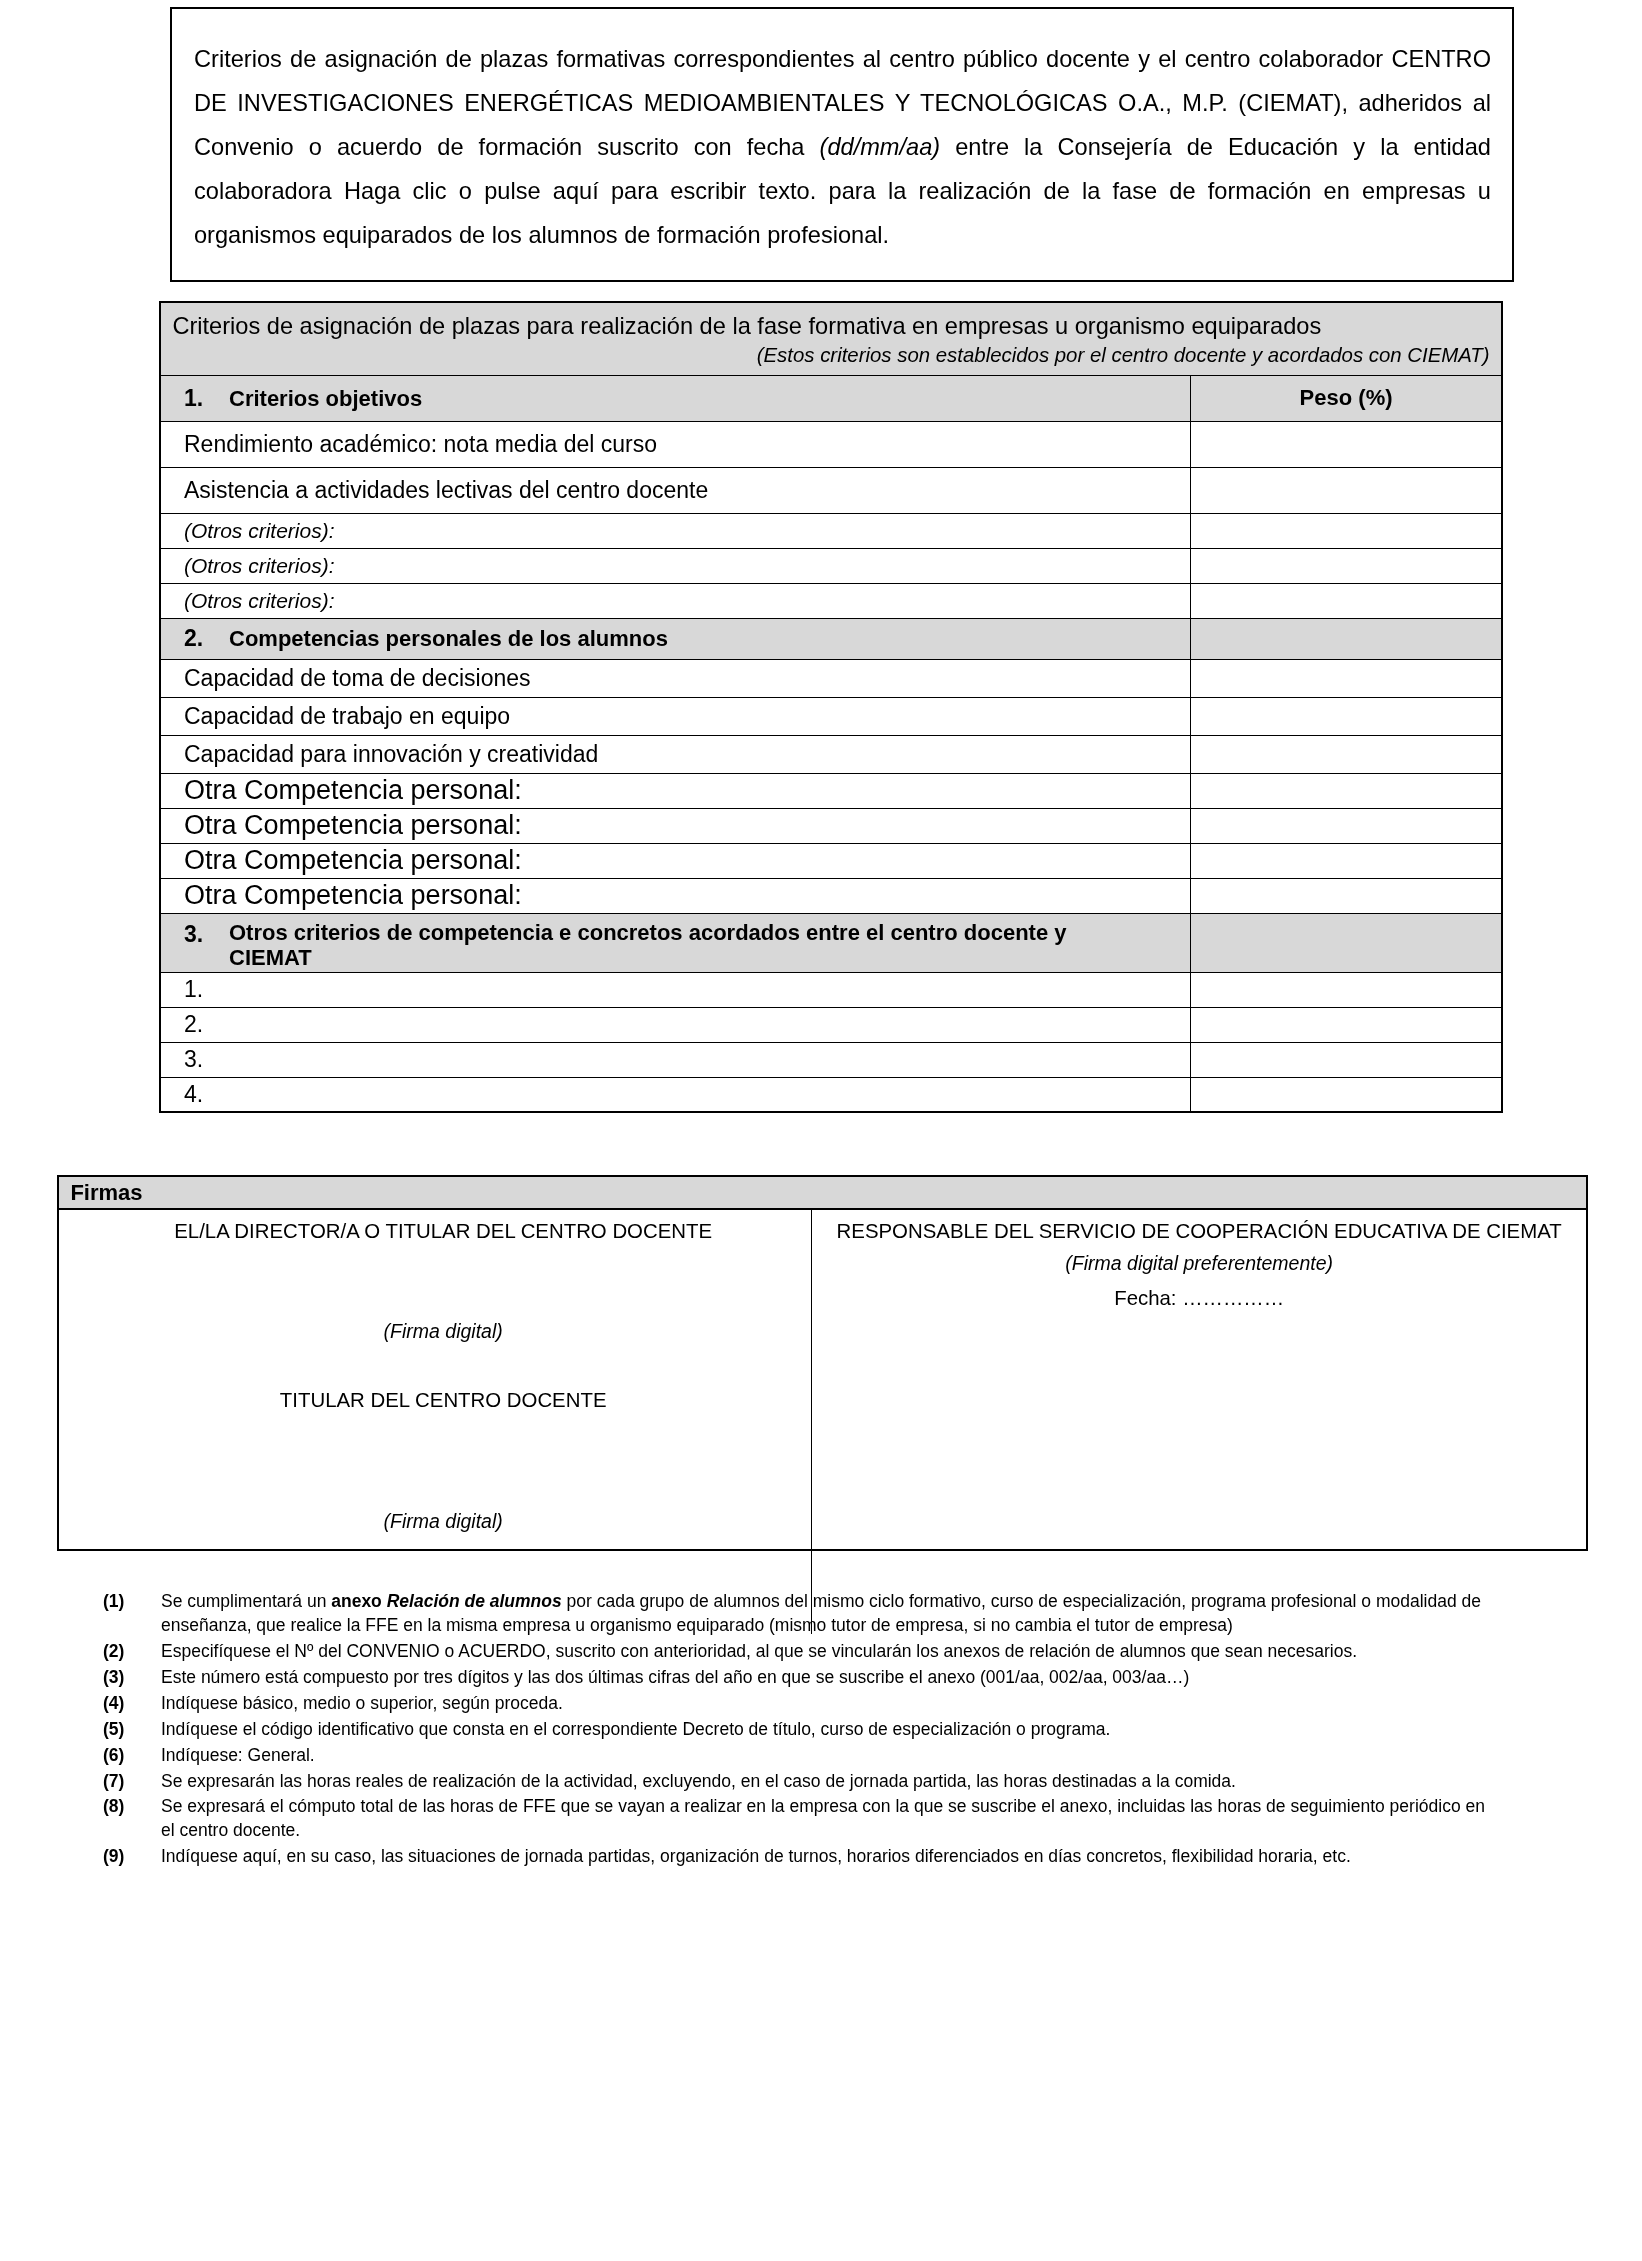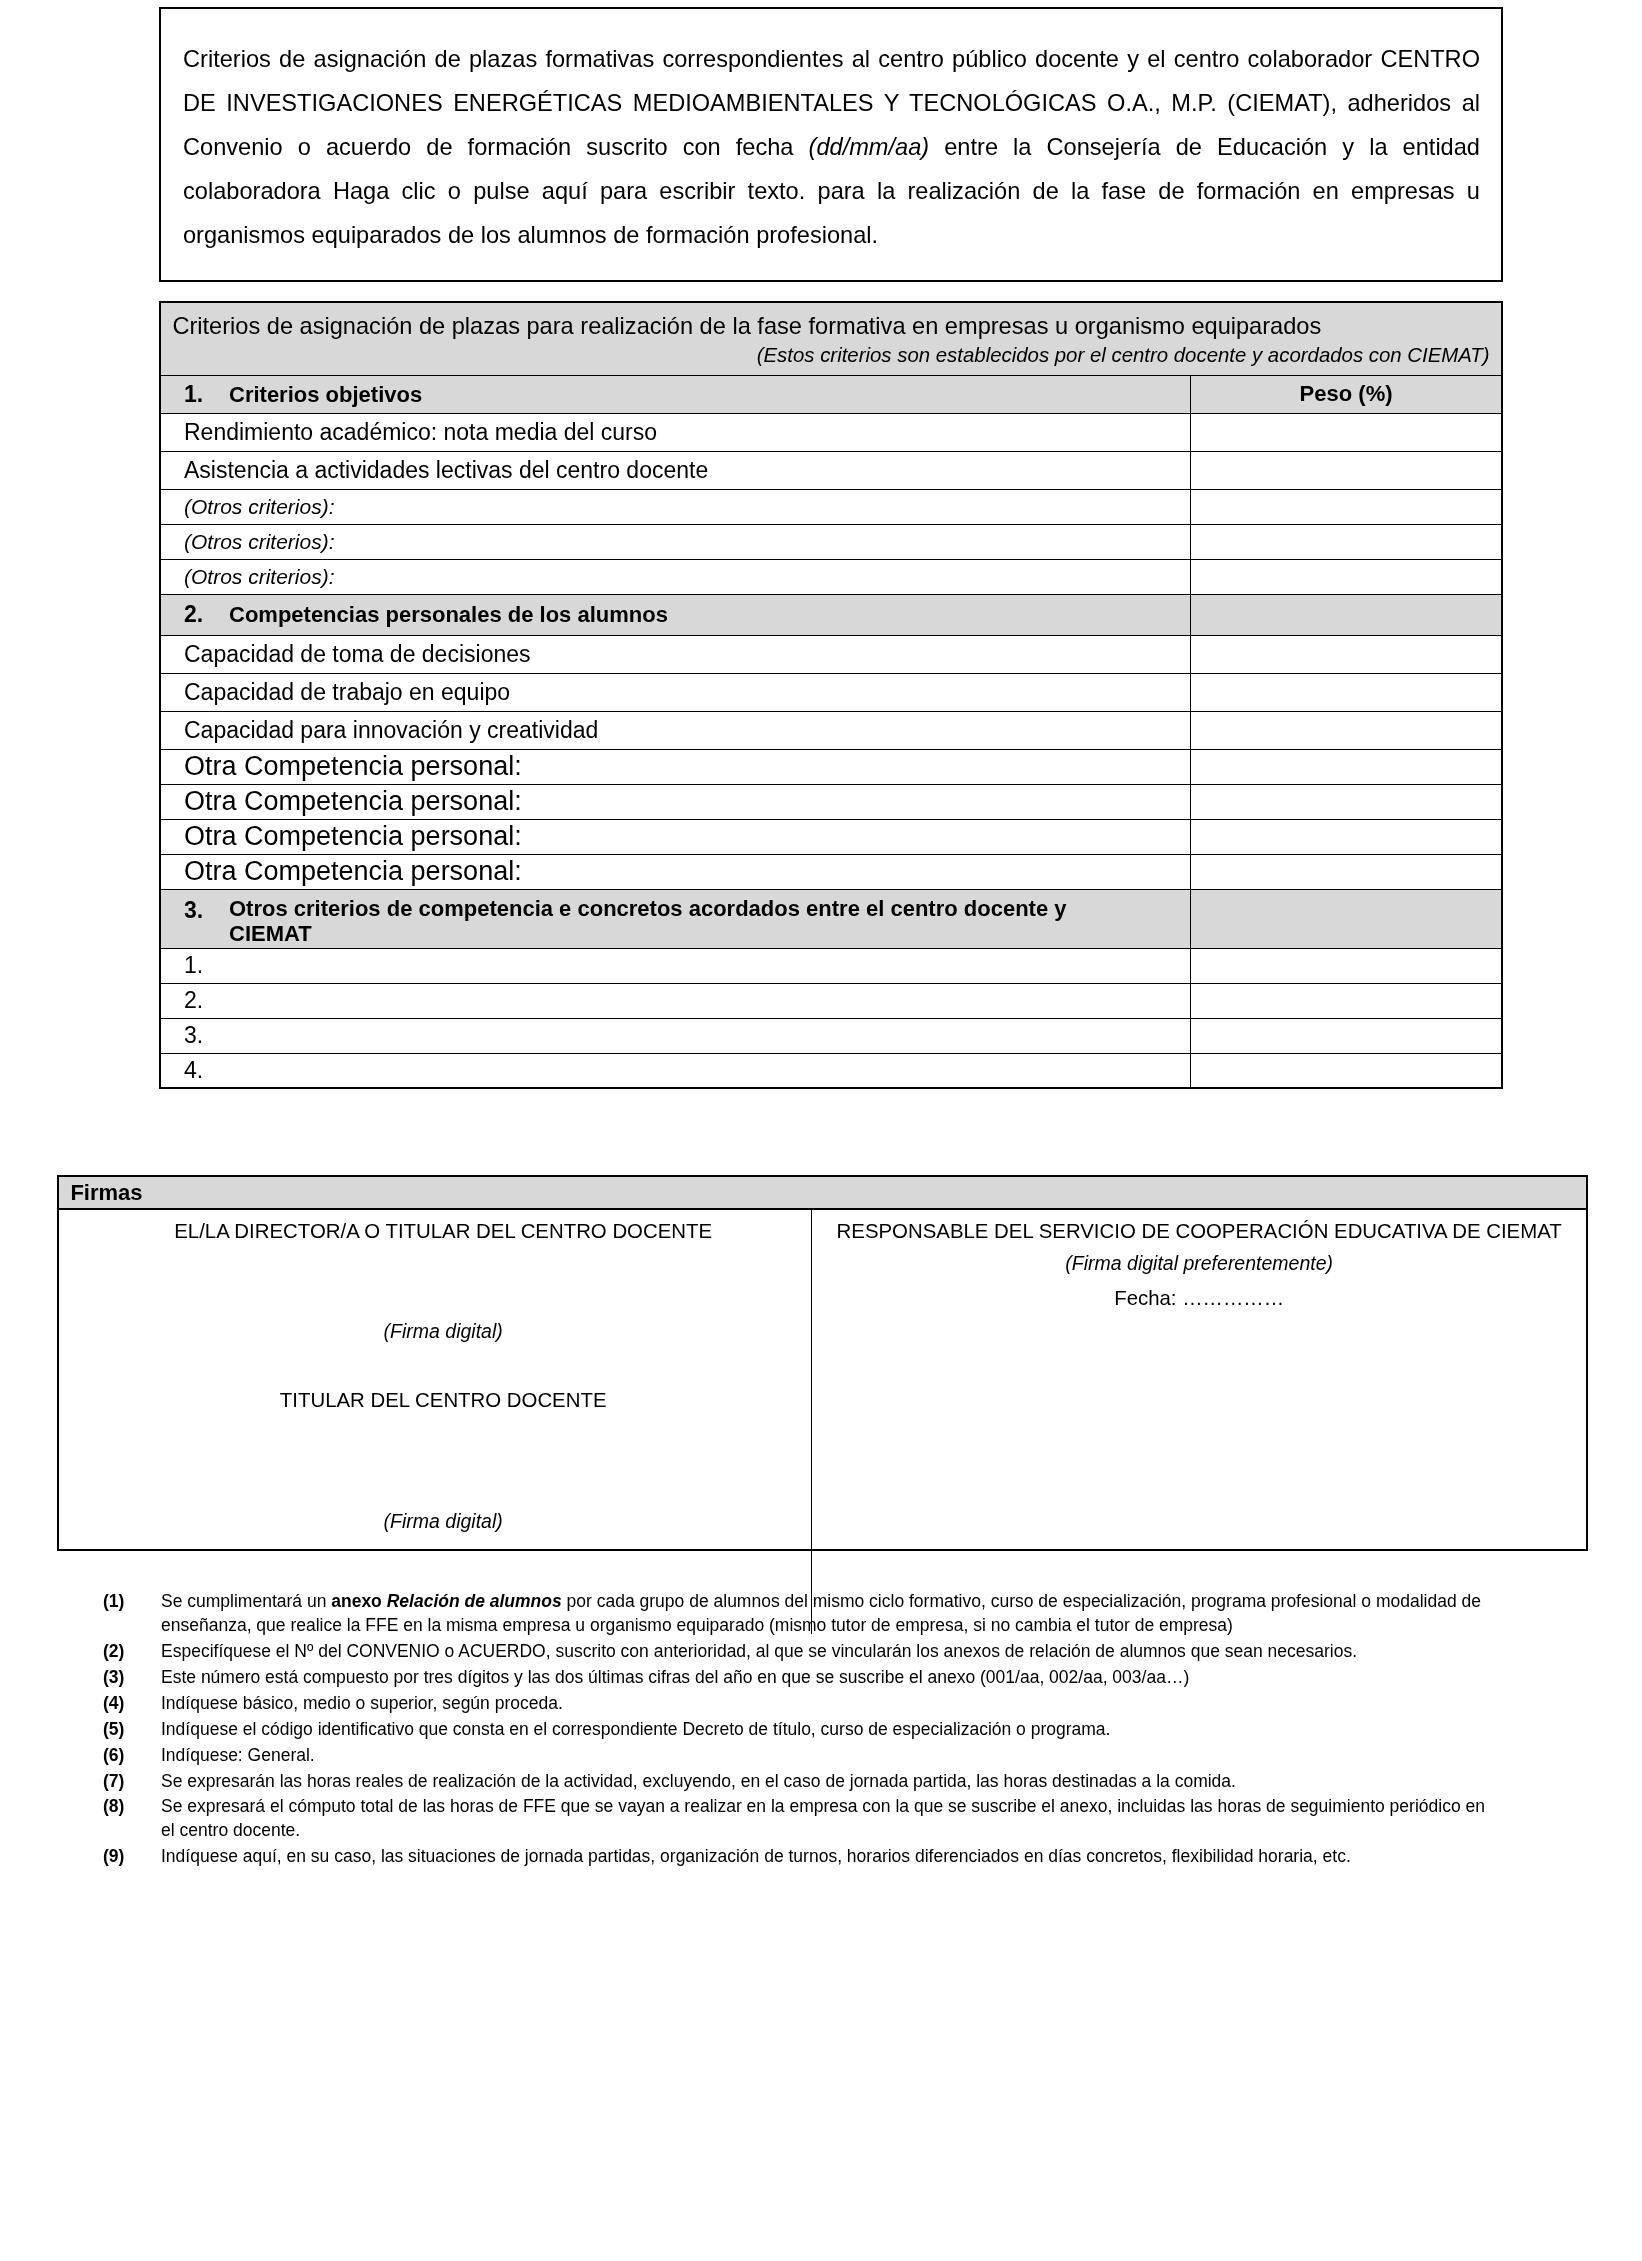--- a/index.html
+++ b/index.html
@@ -2,21 +2,21 @@
 <html style="font-size:13px"><head>
 <meta charset="utf-8">
 <style>
   html,body{margin:0;padding:0;}
   body{
     width:1643px;height:2261px;position:relative;background:#ffffff;color:#000;
     font-family:"Liberation Sans", sans-serif;overflow:hidden;
   }
   
   #intro-box{
-    position:absolute;left:159px;top:6.5px;width:1344px;height:275px;
+    position:absolute;left:170px;top:6.5px;width:1344px;height:275px;
     border:2.4px solid #000;box-sizing:border-box;
     padding:28px 21px 0 22px;
     font-size:23.6px;line-height:44px;text-align:justify;
   }
   #intro-box .it{font-style:italic;}
   
   #criteria-table{
     position:absolute;left:159px;top:301px;width:1344px;
     border-collapse:collapse;table-layout:fixed;
   }
@@ -24,21 +24,21 @@
     border:1.6px solid #000;box-sizing:border-box;vertical-align:middle;
     padding:0;overflow:hidden;
   }
   #criteria-table{border:2.4px solid #000;}
   .thead-cell{
     background:#d8d8d8;padding:8.1px 11.4px 6.5px 11.4px !important;
   }
   .t-title{font-weight:normal;font-size:23.6px;line-height:31px;}
   .t-sub{font-style:italic;font-size:20.4px;line-height:26px;text-align:right;}
   tr.h84 td{height:68px;}
-  tr.h56 td{height:38px;}
+  tr.h56 td{height:46px;}
   tr.h50 td{height:41px;}
   tr.h47 td{height:38px;}
   tr.h43 td{height:35px;}
   tr.h72 td{height:59px;}
   .sec-row td.mc{background:#d8d8d8;}
   .sec-row td.wc, .sec-row td.wh{background:#d8d8d8;}
   td.mc{padding-left:23px !important;}
   .num{display:inline-block;width:45px;font-weight:bold;font-size:23px;}
   .slabel{font-weight:bold;font-size:22px;}
   .secflex{display:flex;align-items:flex-start;padding-top:6.5px;}

